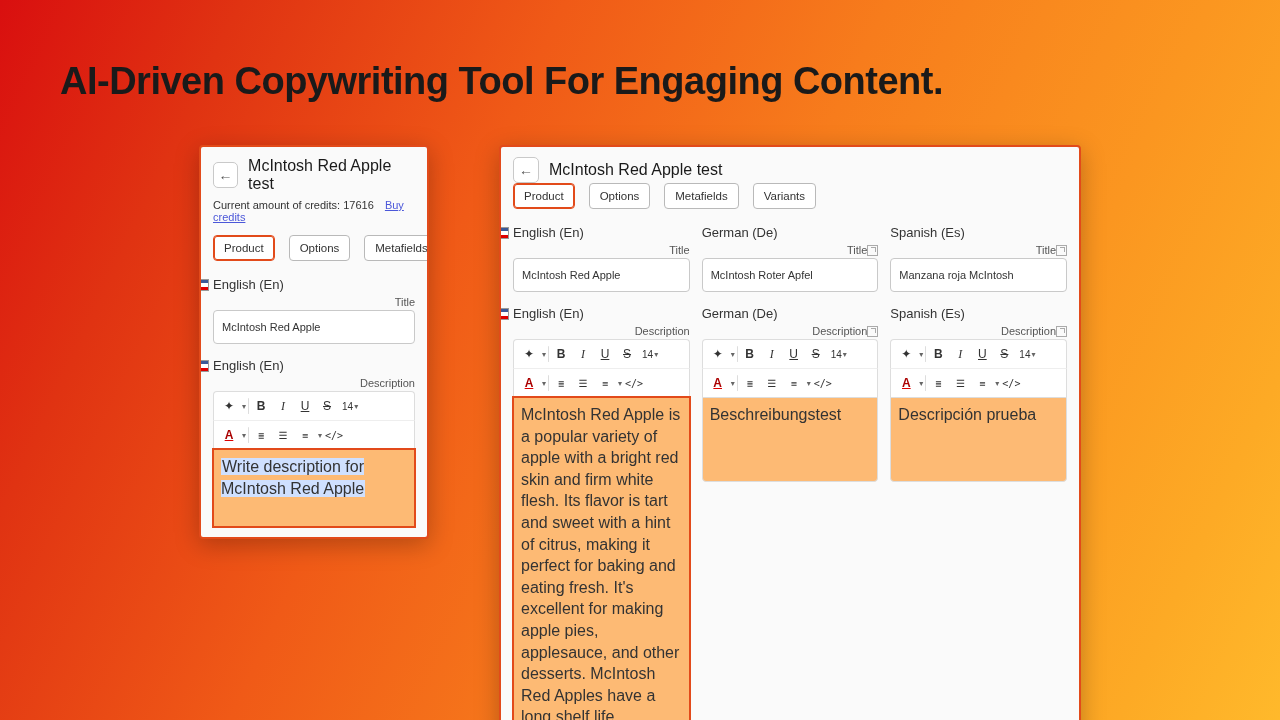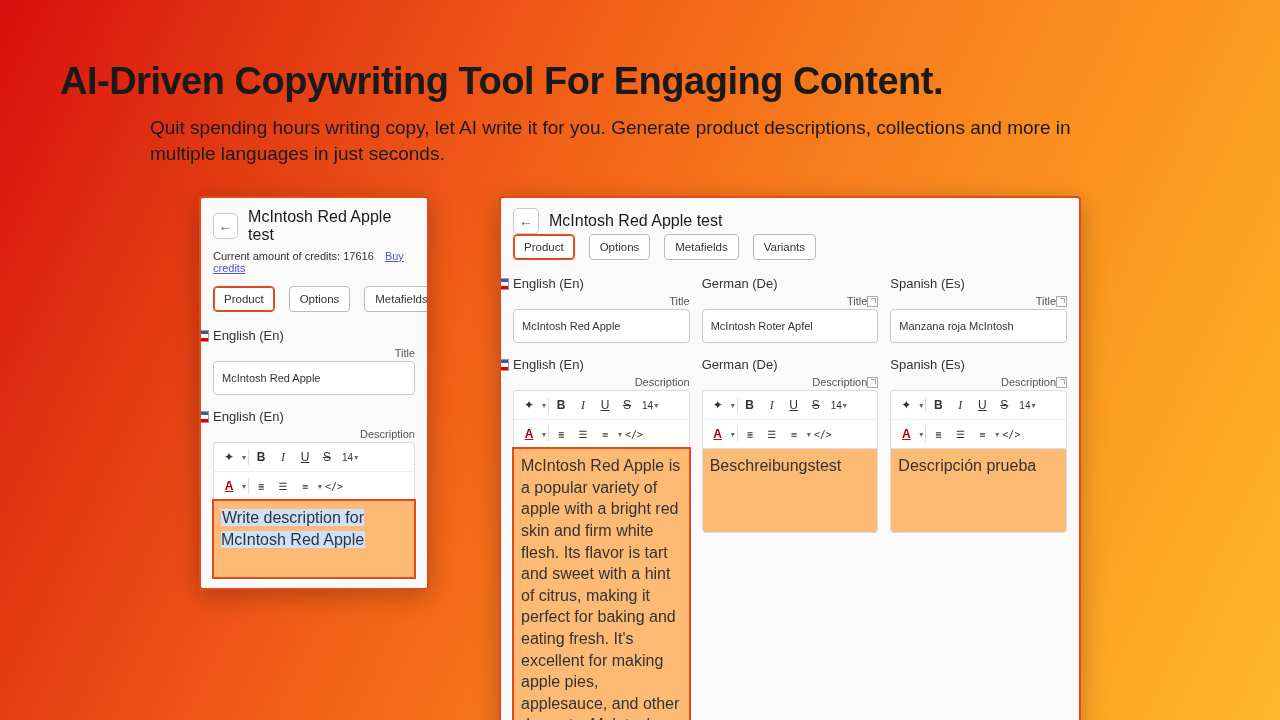--- a/index.html
+++ b/index.html
@@ -61,21 +61,20 @@
   .magic{font-size:12px}
   .ulist,.olist,.indent,.code{font-family:monospace;font-size:10px}
   .strike{text-decoration:line-through}
   .caret{font-size:8px;margin-left:1px;color:#666}
 </style>
 </head>
 <body>
 
 <div class="hero">
   <h1>AI-Driven Copywriting Tool For Engaging Content.</h1>
-  <p>Quit spending hours writing copy, let AI write it for you. Generate product descriptions, collections and more in multiple languages in just seconds.</p>
 </div>
 
 <div class="shots">
 
   <div class="card left">
     <div class="pane">
       <div class="toprow">
         <div class="backbtn">←</div>
         <div class="ptitle">McIntosh Red Apple test</div>
       </div>

